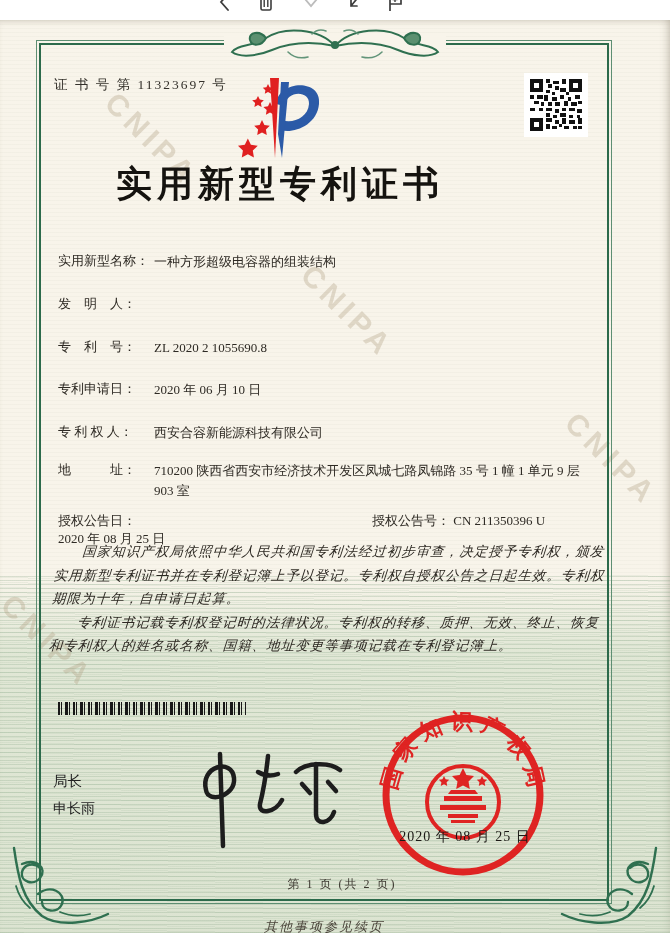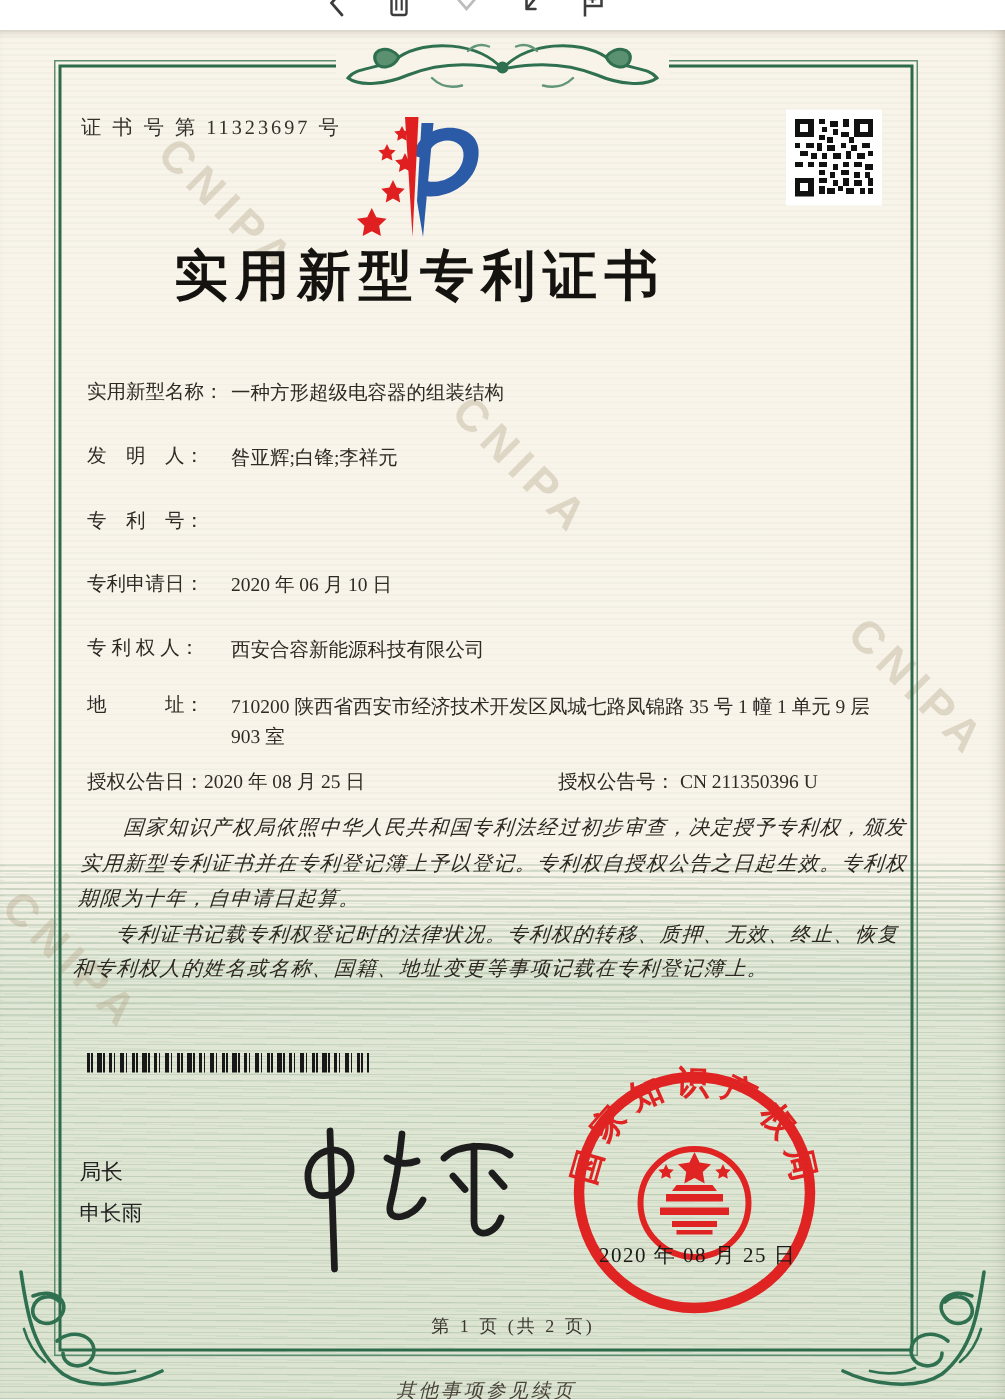--- a/index.html
+++ b/index.html
@@ -48,21 +48,21 @@
            font-size:36px; font-weight:bold; letter-spacing:5px; color:#15130f; z-index:4; }
 
   
   .row { position:absolute; left:58px; width:530px; font-size:13px; color:#2e2a24; z-index:4; display:flex; }
   .row .lbl { flex:0 0 96px; white-space:pre; }
   .row .val { flex:1; line-height:20px; }
   .r1{top:232px} .r2{top:275px} .r3{top:318px} .r4{top:360px} .r5{top:403px}
   .r6{top:441px} .r6 .val{max-width:455px}
   .r7{top:492px}
   .grant-no { position:absolute; left:314px; top:0; white-space:nowrap; }
-  .r7 { position:absolute; }
+  .r7 { position:absolute;flex-direction:column; }
 
   
   .paras { position:absolute; left:52px; top:520px; width:556px; z-index:4;
            font-size:13.5px; line-height:23.5px; color:#2c2822; font-style:italic;
            transform:skewX(-4deg); }
   .paras p { text-indent:2em; letter-spacing:1px; }
 
   
   .barcode { position:absolute; left:58px; top:682px; width:188px; height:13px; z-index:4;
              background: repeating-linear-gradient(90deg,
@@ -188,24 +188,24 @@
     </div>
 
     <div class="title">实用新型专利证书</div>
 
     <div class="row r1">
       <span class="lbl">实用新型名称：</span>
       <span class="val">一种方形超级电容器的组装结构</span>
     </div>
     <div class="row r2">
       <span class="lbl">发　明　人：</span>
-      <span class="val">昝亚辉;白锋;李祥元</span>
     </div>
     <div class="row r3">
       <span class="lbl">专　利　号：</span>
+      <span class="val">ZL 2020 2 1055690.8</span>
     </div>
     <div class="row r4">
       <span class="lbl">专利申请日：</span>
       <span class="val">2020 年 06 月 10 日</span>
     </div>
     <div class="row r5">
       <span class="lbl">专 利 权 人：</span>
       <span class="val">西安合容新能源科技有限公司</span>
     </div>
     <div class="row r6">

